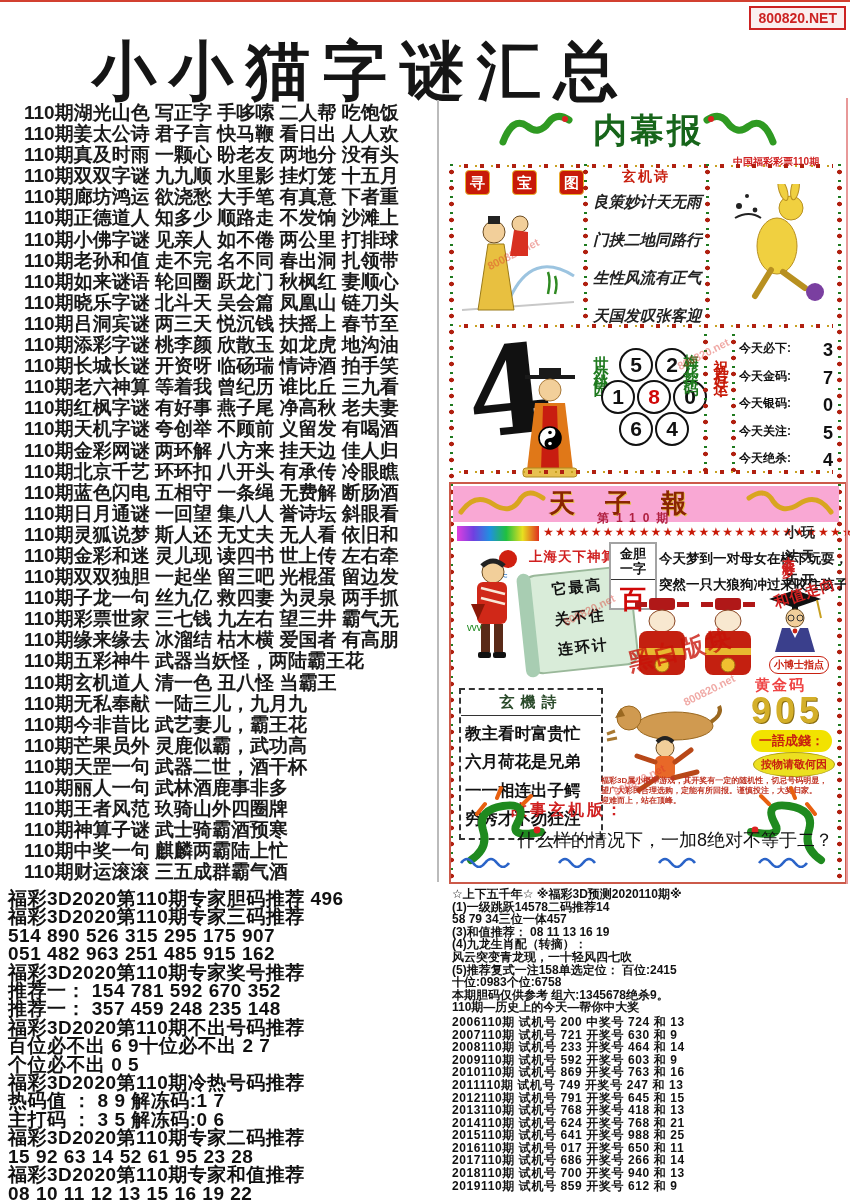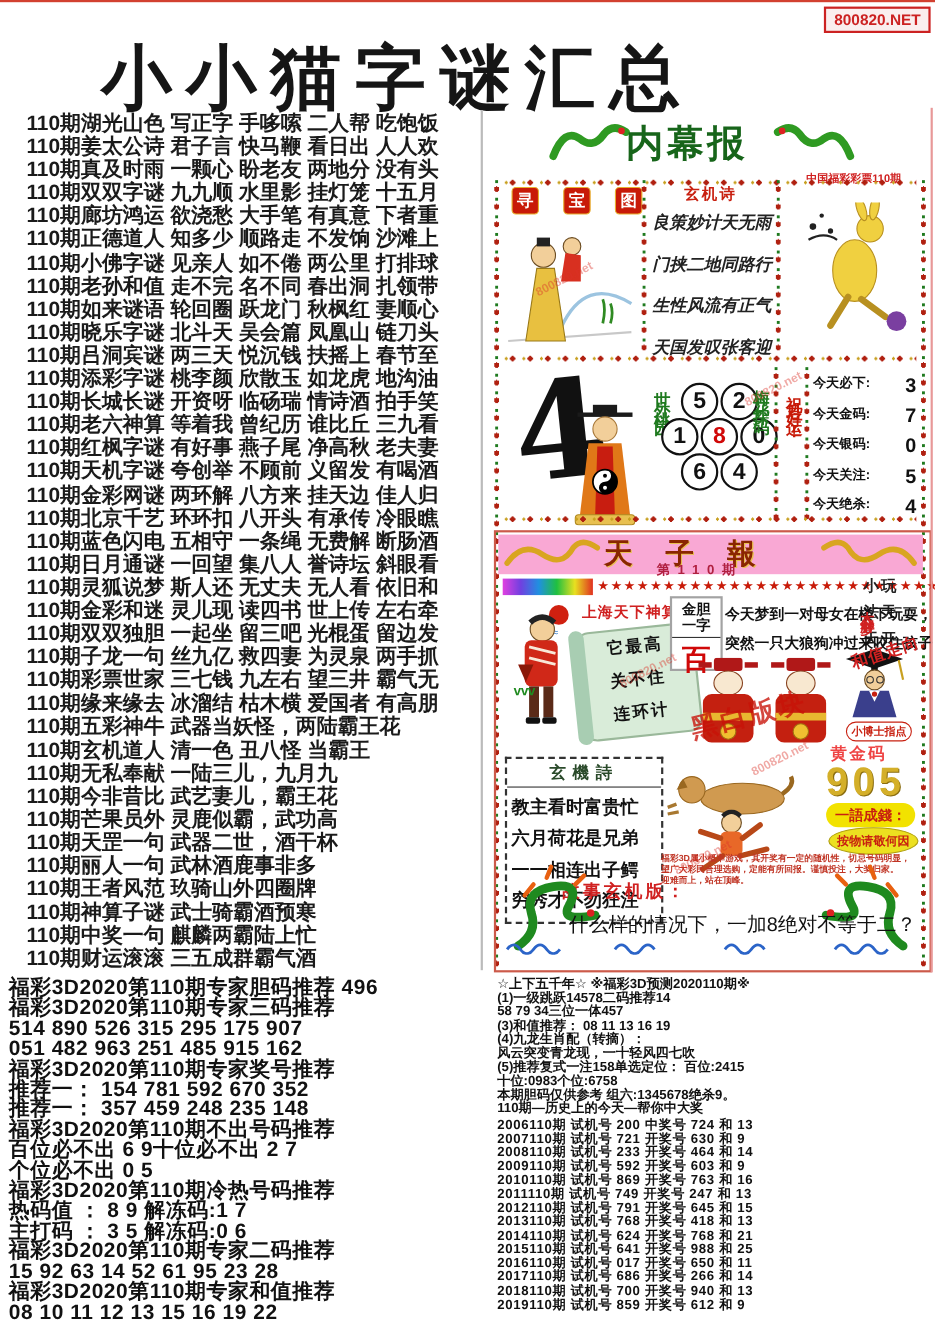--- a/index.html
+++ b/index.html
@@ -19,21 +19,21 @@
   #rp{left:445px;top:96px;width:403px;height:786px;}
   #rpPinkEdge{left:846px;top:96px;width:2px;height:786px;background:#e89898;}
   .orn-v{width:13px;background:
      radial-gradient(circle 3.6px at 50% 10px,#b02010 68%,transparent 70%),
      radial-gradient(circle 2.3px at 50% 3px,#1f7a1f 60%,transparent 62%);
      background-size:13px 16px;}
   .orn-h{height:12px;background:
      radial-gradient(circle 3.6px at 8px 50%,#b02010 68%,transparent 70%),
      radial-gradient(circle 2.2px at 2px 50%,#c8a020 60%,transparent 62%);
      background-size:16px 12px;}
-  #nmTitle{left:124px;top:10px;font-size:34px;font-weight:900;color:#17651a;letter-spacing:3px;white-space:nowrap;}
+  #nmTitle{left:148px;top:10px;font-size:34px;font-weight:900;color:#17651a;letter-spacing:3px;white-space:nowrap;}
   #issueNote{left:288px;top:57px;font-size:10px;font-weight:700;color:#d02020;white-space:nowrap;}
   .badge-red{width:23px;height:23px;background:#c81a08;border:1px solid #e8b030;border-radius:4px;
              color:#fff;font-size:15px;font-weight:700;text-align:center;line-height:23px;}
   #xunbao{left:20px;top:72px;display:flex;gap:22px;}
   #poemBox{left:148px;top:70px;width:106px;text-align:center;}
   #poemTitle{font-size:14px;font-weight:900;color:#c82010;letter-spacing:2px;margin-bottom:6px;}
   .poemLine{font-family:"DejaVu Serif",serif;font-style:italic;font-weight:700;font-size:15.5px;color:#222;
             margin-bottom:17px;white-space:nowrap;}
   #big4{left:22px;top:232px;font-family:"DejaVu Serif",serif;font-size:122px;font-weight:700;color:#111;transform:rotate(-6deg);line-height:1;}
   .vtext{writing-mode:vertical-rl;text-orientation:upright;white-space:nowrap;}
@@ -60,21 +60,21 @@
   #sun{left:48px;top:66px;width:18px;height:18px;border-radius:50%;background:#d02010;}
   #sunwave{left:38px;top:86px;color:#2b78c8;font-size:10px;letter-spacing:1px;}
   #shanghai{left:78px;top:64px;font-size:13.5px;font-weight:900;color:#d02020;letter-spacing:1px;}
   #meiqi{left:94px;top:96px;font-size:13.5px;font-weight:900;color:#d02020;letter-spacing:4px;}
   #scroll{left:76px;top:86px;width:108px;height:100px;background:#d9ecd9;border:2px solid #9ab89a;border-radius:12px;
           transform:rotate(-6deg);padding:6px 0 0 26px;box-sizing:border-box;}
   #scroll:before{content:"";position:absolute;left:-8px;top:-4px;width:14px;height:104px;background:#a8cdb2;border-radius:7px;}
   .scrollLine{font-size:15px;font-weight:900;color:#111;margin-bottom:11px;letter-spacing:2px;}
   #plantArrow{left:16px;top:120px;}
   .arrowDown{width:0;height:0;border-left:7px solid transparent;border-right:7px solid transparent;border-top:16px solid #8a1808;margin-left:4px;}
-  .plant{color:#1f8a1f;font-size:18px;font-weight:700;}
+  .plant{color:#1f8a1f;font-size:15px;font-weight:400;}
   #jindan{left:158px;top:58px;width:44px;height:64px;border:2px solid #a3a3a3;background:#fff;text-align:center;}
   #jindanLbl{font-size:13px;font-weight:900;color:#111;line-height:15px;padding-top:2px;border-bottom:1.5px solid #333;padding-bottom:3px;}
   #jindanVal{font-size:26px;font-weight:900;color:#d00808;line-height:38px;}
   #dream{left:208px;top:62px;width:118px;font-size:13.5px;font-weight:900;color:#111;line-height:26px;white-space:nowrap;}
   #taigong{left:328px;top:62px;font-size:13px;font-weight:900;color:#d02020;letter-spacing:3px;}
   .ox{position:absolute;}
   #heibai{left:176px;top:150px;font-size:24px;font-weight:900;color:rgba(200,18,8,.78);transform:rotate(-14deg);letter-spacing:3px;}
   #docNote{left:318px;top:172px;width:58px;border:1.5px solid #c82010;border-radius:10px;font-size:10px;font-weight:700;color:#c82010;text-align:center;padding:1px 0;}
   #hezhi{left:322px;top:100px;font-size:15px;font-weight:900;color:#d02020;transform:rotate(-18deg);letter-spacing:1px;}
   #range{left:322px;top:140px;font-size:28px;font-weight:900;color:#111;letter-spacing:1px;}

